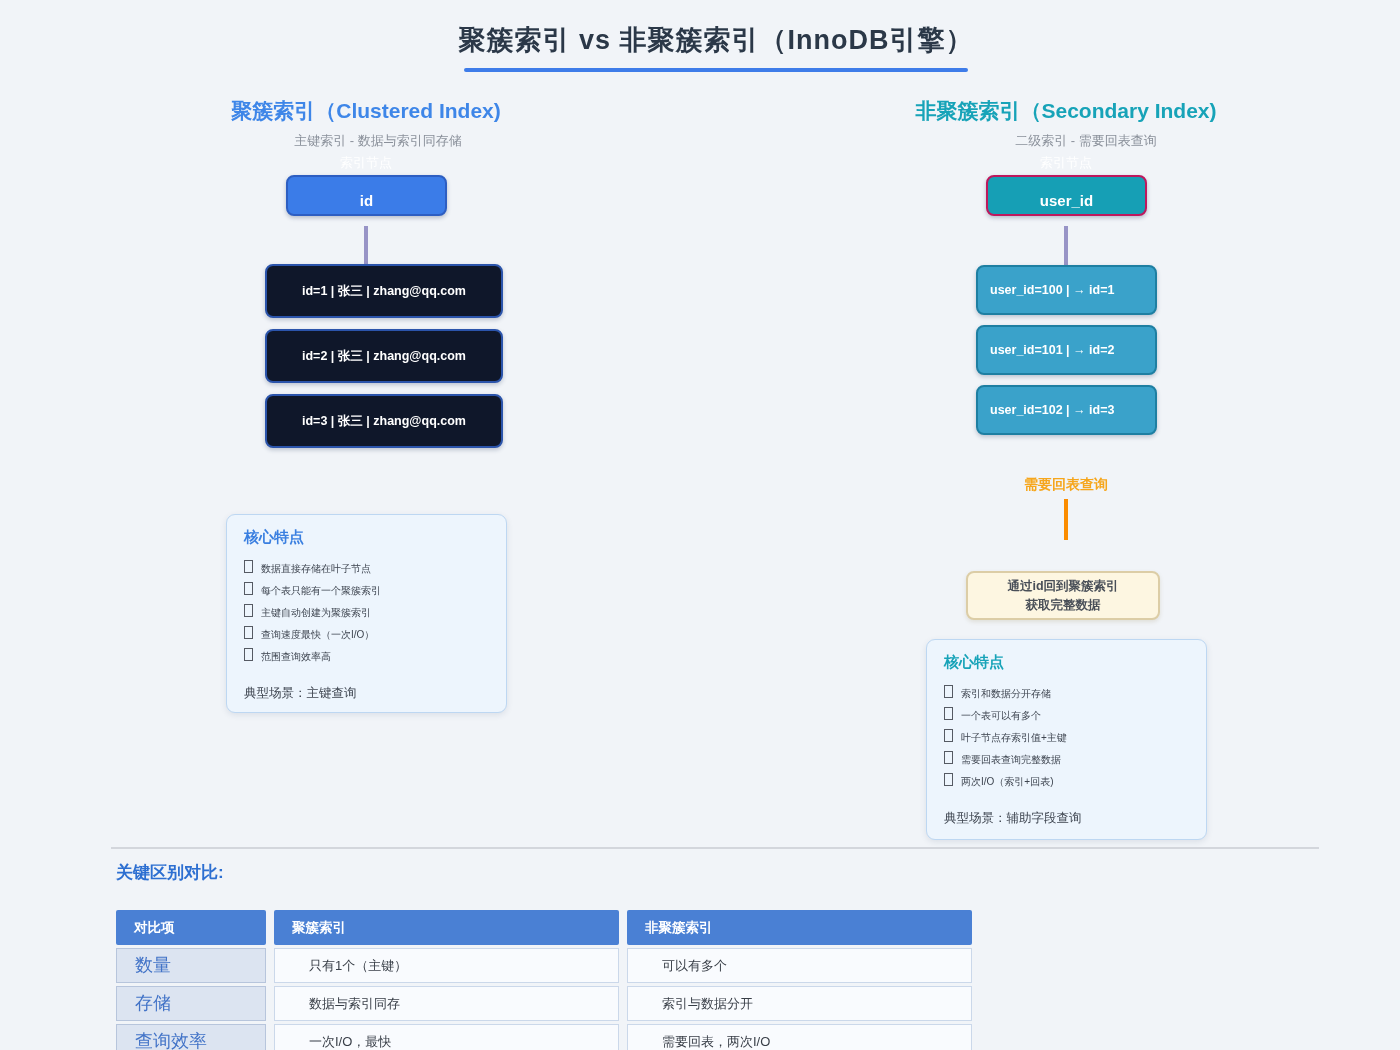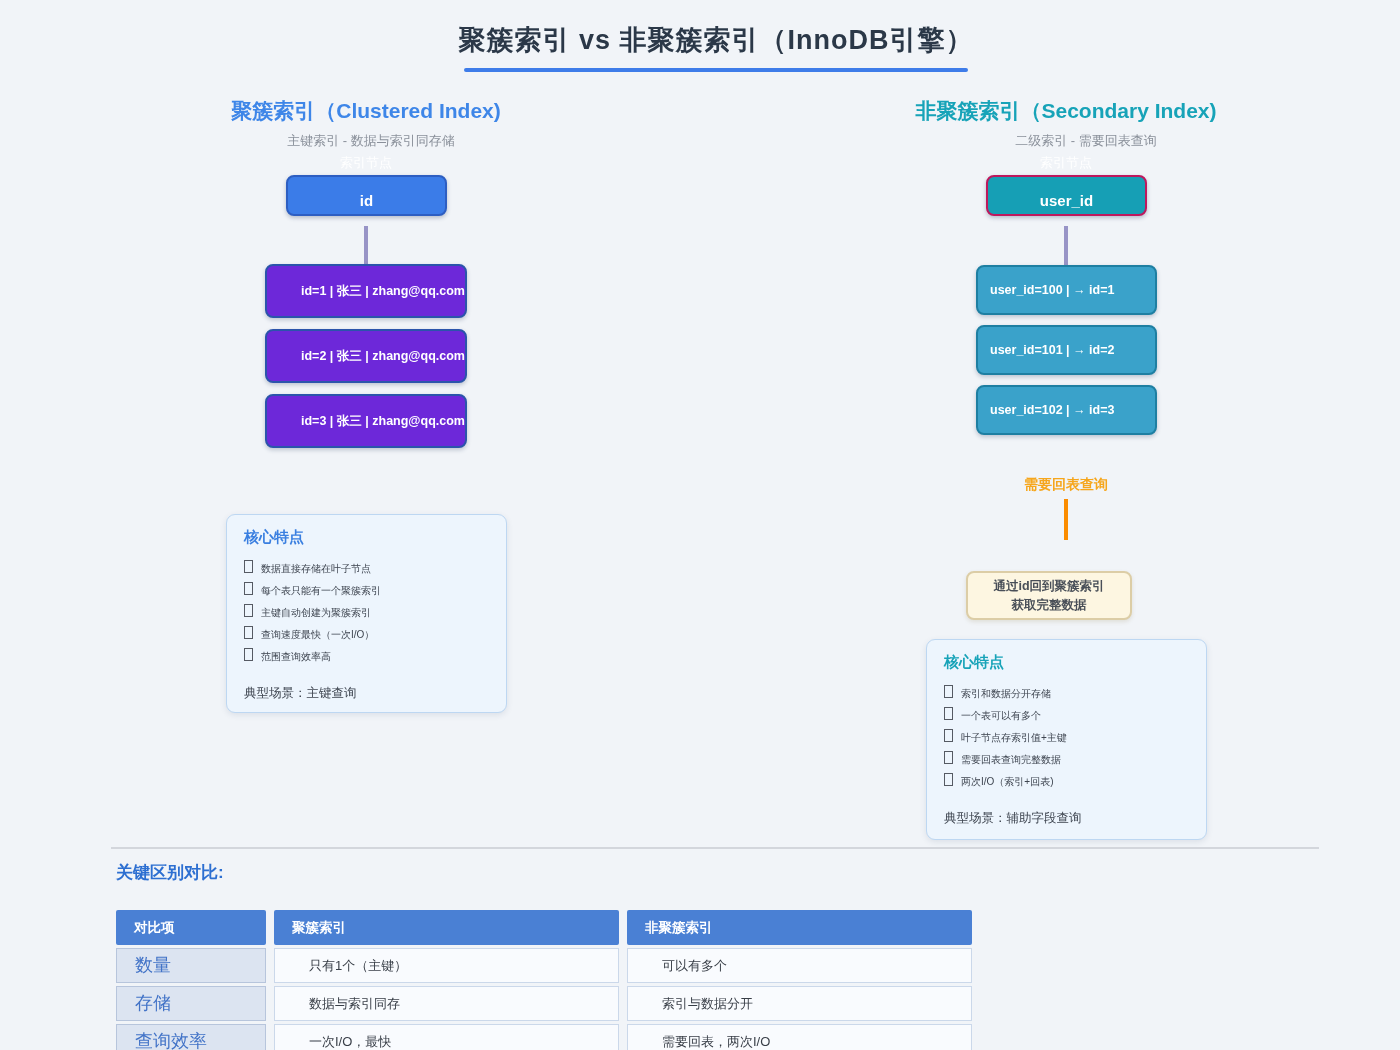--- a/index.html
+++ b/index.html
@@ -22,21 +22,21 @@
   .title-underline {
     top: 68px; left: 448px; width: 504px; height: 4px;
     background: #3e7ce9; border-radius: 2px;
   }
 
   
   .col-heading { top: 97px; width: 700px; text-align: center; font-size: 21px; font-weight: bold; }
   .col-heading.left  { left: 0;   color: #3e86e8; }
   .col-heading.right { left: 700px; color: #17a3b8; }
   .col-subtitle { top: 132px; width: 700px; text-align: center; font-size: 13px; color: #8a909a; }
-  .col-subtitle.left { left: 5px; } .col-subtitle.right { left: 720px; }
+  .col-subtitle.left { left: 12px; } .col-subtitle.right { left: 720px; }
   .node-label { top: 154px; width: 700px; text-align: center; font-size: 13px; color: #ffffff; }
   .node-label.left { left: 0; } .node-label.right { left: 700px; }
 
   
   .node-box {
     width: 161px; height: 41px; border-radius: 8px;
     color: #fff; font-size: 15px; font-weight: bold;
     text-align: center; line-height: 47px;
     box-shadow: 0 2px 4px rgba(30,50,90,0.28);
   }
@@ -45,38 +45,38 @@
 
   .connector { width: 4px; height: 39px; top: 226px; background: #9894c6; }
   .connector.left { left: 348px; } .connector.right { left: 1048px; }
 
   
   .row-box {
     border-radius: 8px; color: #fff; font-size: 12.5px; font-weight: bold;
     box-shadow: 0 2px 4px rgba(30,50,90,0.25);
   }
   .row-box.blue {
-    left: 249px; width: 202px; height: 54px;
-    background: #6d28d9; border: 2px solid #2b54ab;
-    text-align: right; line-height: 50px;
+    left: 249px; width: 238px; height: 54px;
+    background: #0f172a; border: 2px solid #2b54ab;
+    text-align: center; line-height: 50px;
   }
   .row-box.teal {
     left: 960px; width: 181px; height: 50px;
     background: #3aa2ca; border: 2px solid #1e7fa2;
     text-align: left; line-height: 46px; padding-left: 12px;
   }
 
   
   .callback-label {
     top: 476px; left: 700px; width: 700px; text-align: center;
     font-size: 14px; font-weight: bold; color: #f6a61c;
   }
   .callback-line { left: 1048px; top: 499px; width: 4px; height: 41px; background: #fb8c00; }
   .callback-box {
-    left: 950px; top: 571px; width: 166px; height: 49px;
+    left: 950px; top: 571px; width: 194px; height: 49px;
     background: #fdf6e1; border: 2px solid #dccda6; border-radius: 8px;
     text-align: center; font-size: 12.5px; font-weight: bold; color: #494f58;
     line-height: 19px; padding-top: 4px;
     box-shadow: 0 2px 4px rgba(120,100,40,0.15);
   }
 
   
   .feature-panel {
     width: 281px; background: #edf5fd;
     border: 1.5px solid #bdd7f2; border-radius: 9px;

